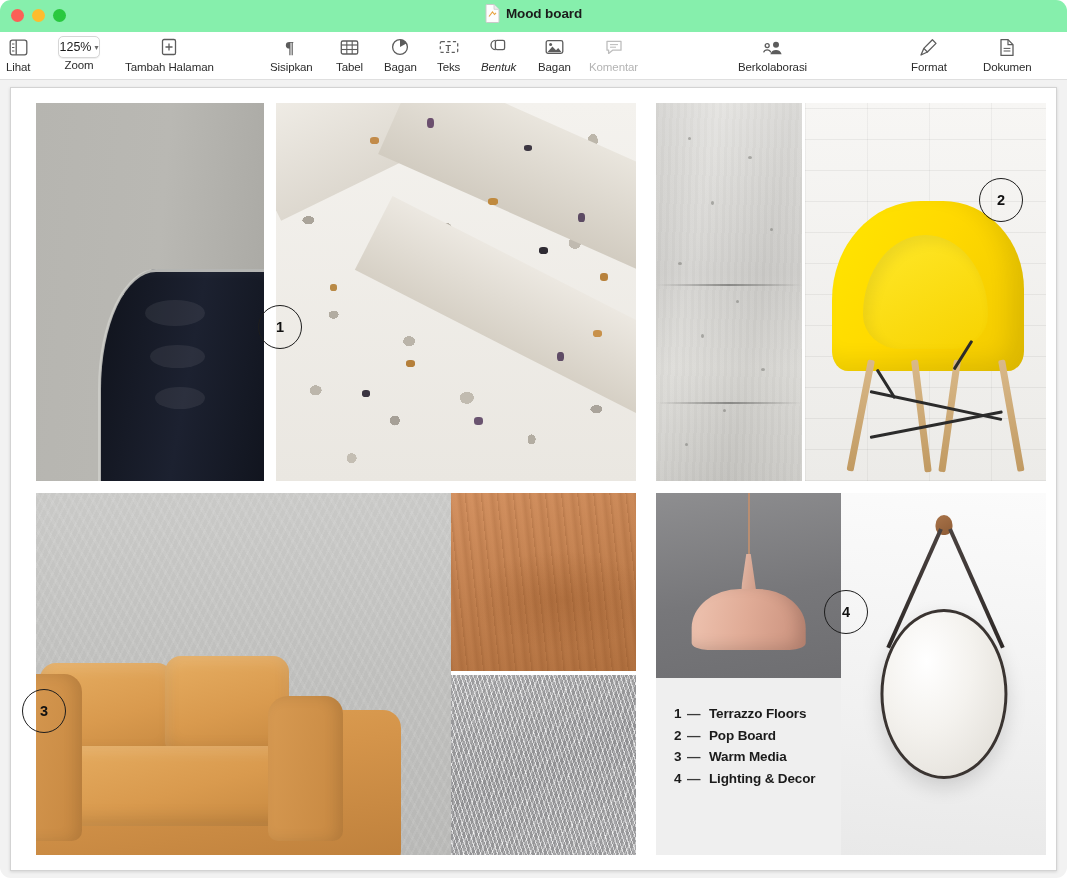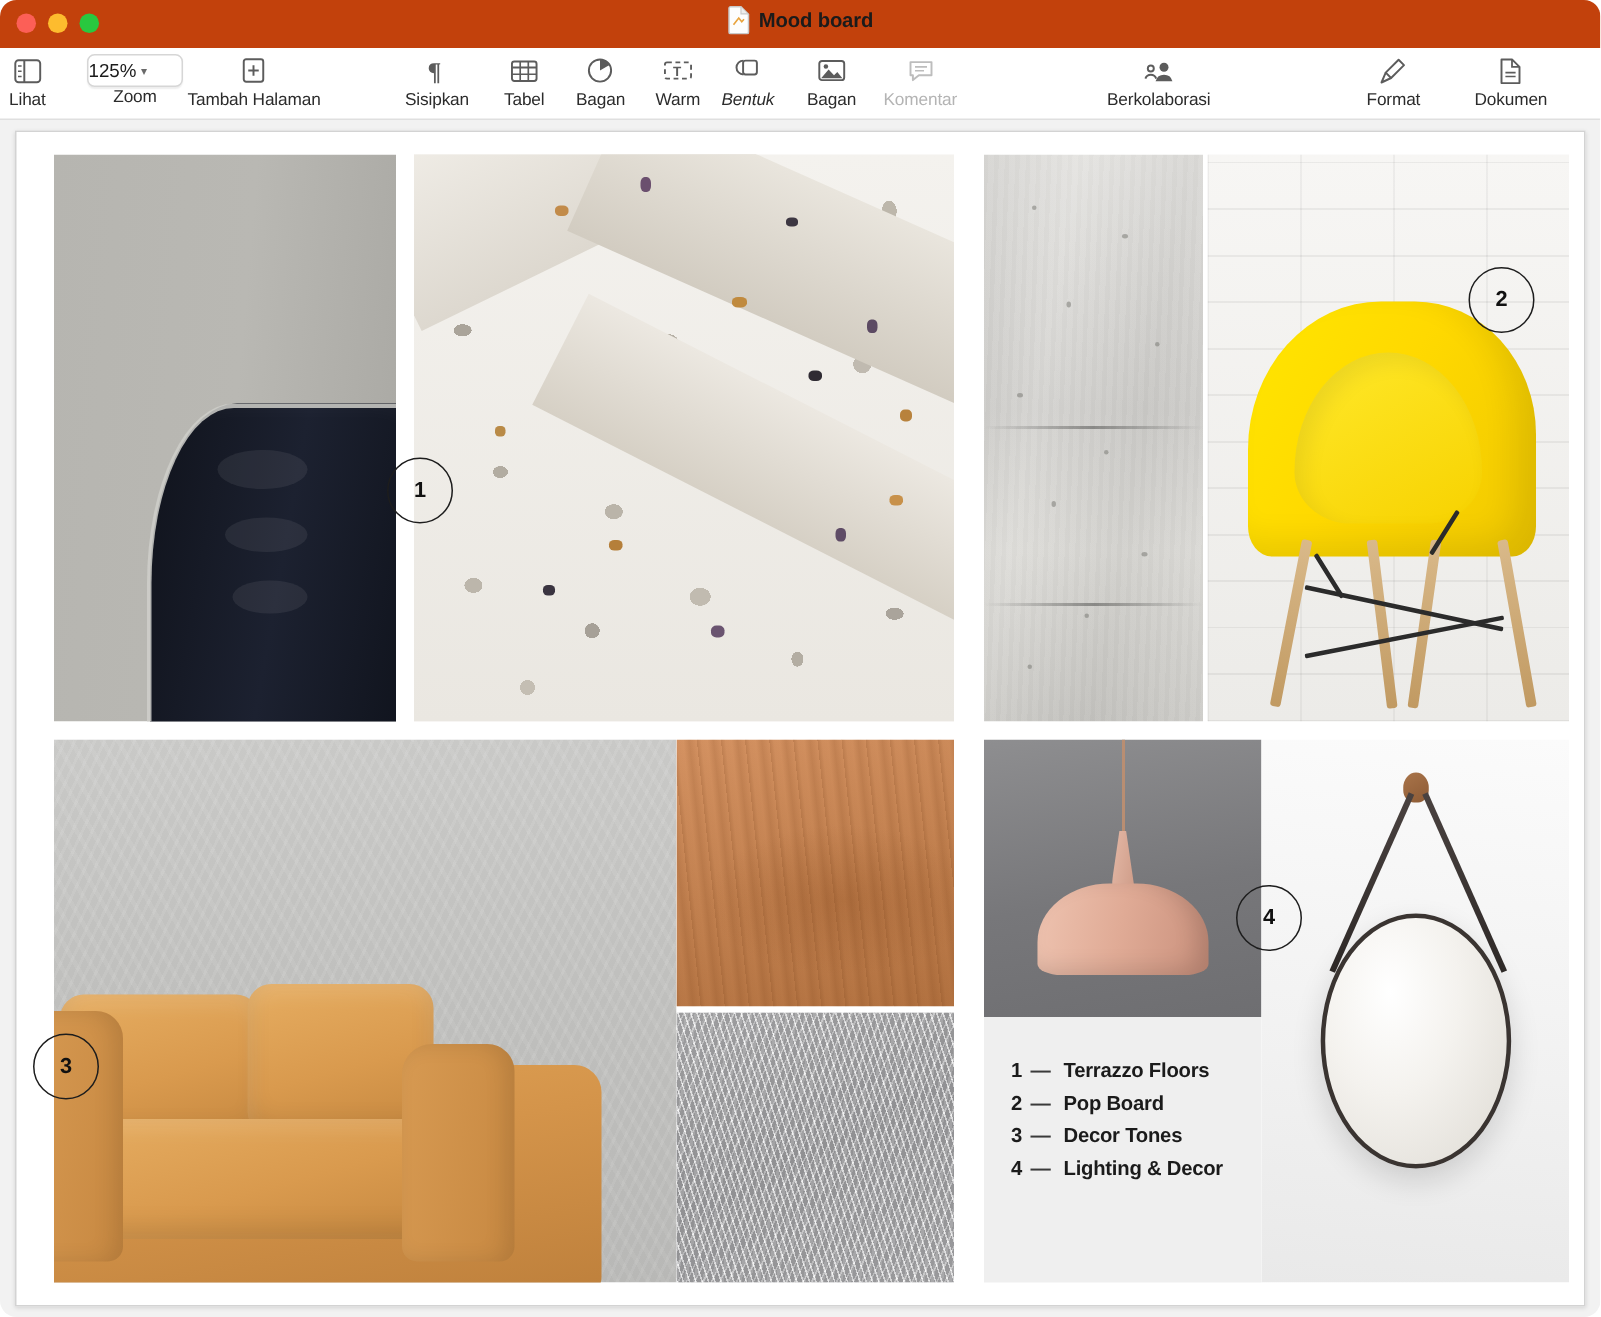--- a/index.html
+++ b/index.html
@@ -20,21 +20,21 @@
     height: 878px;
     background: #ffffff;
     border-radius: 11px;
     overflow: hidden;
   }
 
   
   .titlebar {
     position: relative;
     height: 32px;
-    background: #c2410c;
+    background: #86efac;
     display: flex;
     align-items: center;
   }
 
   .traffic-lights {
     position: absolute;
     left: 11px;
     top: 9px;
     display: flex;
     gap: 8px;
@@ -102,22 +102,23 @@
     white-space: nowrap;
     letter-spacing: -0.1px;
   }
   .tb-item.disabled .tb-glyph { color: #bdbdbd; }
   .tb-item.disabled .tb-label { color: #b4b4b4; }
 
   
   .zoom-btn {
     display: flex;
     align-items: center;
+    justify-content: center;
     gap: 3px;
-    width: 64px;
+    width: 42px;
     height: 22px;
     background: #ffffff;
     border: 1px solid #d6d6d6;
     border-radius: 5px;
     box-shadow: 0 1px 1px rgba(0,0,0,0.07);
     font-size: 12.5px;
     color: #1b1b1b;
     margin-top: 2px;
   }
   .chev { font-size: 8px; color: #6a6a6a; line-height: 1; margin-top:1px;}
@@ -533,21 +534,21 @@
       <span class="tb-label">Bagan</span>
     </div>
 
     <div class="tb-item" style="left:437px;">
       <span class="tb-glyph">
         <svg width="20" height="16" viewBox="0 0 20 16">
           <rect x="1.3" y="2.6" width="17.4" height="10.8" rx="1.4" fill="none" stroke="currentColor" stroke-width="1.25" stroke-dasharray="3.2 2.4"></rect>
           <text x="6.6" y="11.6" font-family="Liberation Sans, sans-serif" font-size="9" font-weight="bold" fill="currentColor">T</text>
         </svg>
       </span>
-      <span class="tb-label">Warm</span>
+      <span class="tb-label">Teks</span>
     </div>
 
     <div class="tb-item" style="left:481px;font-style:italic;">
       <span class="tb-glyph">
         <svg width="19" height="18" viewBox="0 0 19 18">
           <path d="M6.6 2.4 A4.6 4.6 0 0 0 6.6 11.6" fill="none" stroke="currentColor" stroke-width="1.3"></path>
           <rect x="6.4" y="2.4" width="9.2" height="9.2" rx="1.6" fill="none" stroke="currentColor" stroke-width="1.3"></rect>
         </svg>
       </span>
       <span class="tb-label">Bentuk</span>
@@ -716,21 +717,21 @@
               <span class="legend-label">Terrazzo Floors</span>
             </div>
             <div class="legend-row">
               <span class="legend-num">2</span>
               <span class="legend-dash">—</span>
               <span class="legend-label">Pop Board</span>
             </div>
             <div class="legend-row">
               <span class="legend-num">3</span>
               <span class="legend-dash">—</span>
-              <span class="legend-label">Decor Tones</span>
+              <span class="legend-label">Warm Media</span>
             </div>
             <div class="legend-row">
               <span class="legend-num">4</span>
               <span class="legend-dash">—</span>
               <span class="legend-label">Lighting &amp; Decor</span>
             </div>
           </div>
         </div>
 
         <div class="cell c-mirror">

